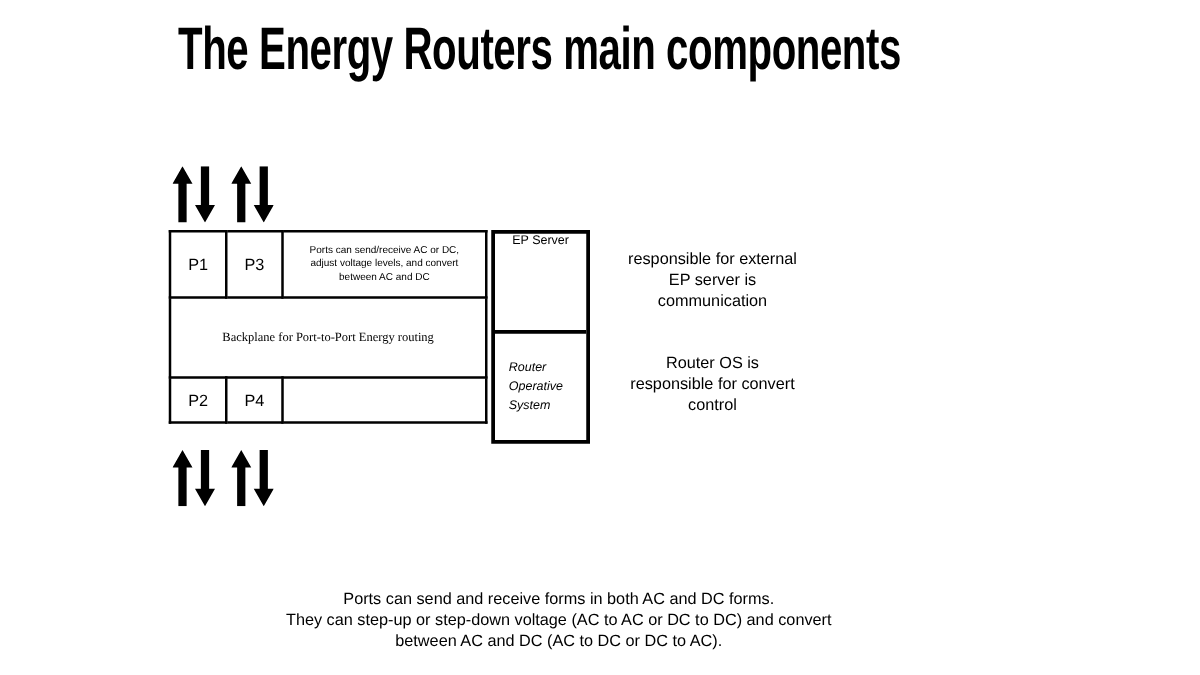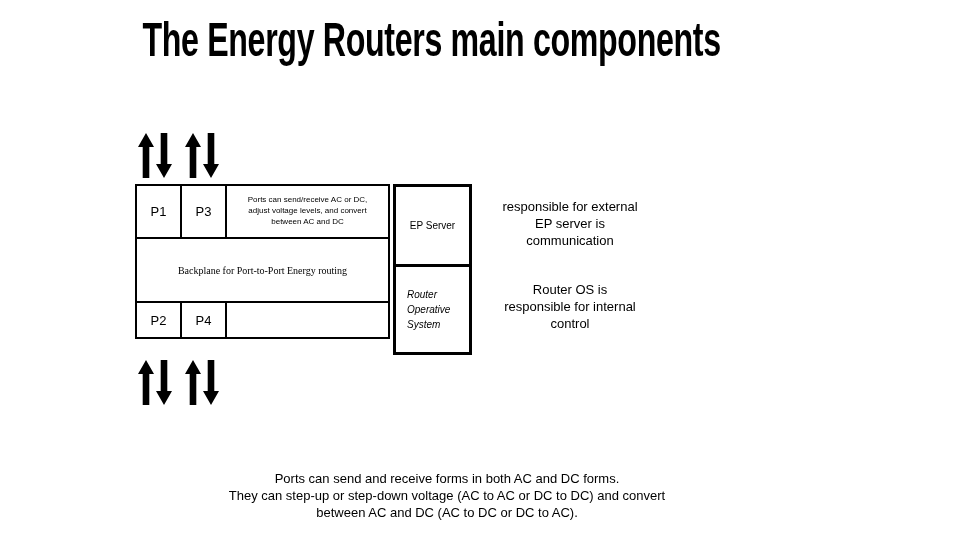--- a/index.html
+++ b/index.html
@@ -77,21 +77,20 @@
     width: 79px; height: 171px;
     border: 3px solid #000000;
     display: flex;
     flex-direction: column;
     background: #ffffff;
   }
   .ep-server-cell {
     height: 80px;
     border-bottom: 3px solid #000000;
     display: flex;
-    align-items: center;
     justify-content: center;
     font-size: 10px;
   }
   .router-os-cell {
     flex: 1;
     display: flex;
     align-items: center;
     padding-left: 11px;
     font-size: 10px;
     line-height: 1.5;
@@ -183,21 +182,21 @@
     <polygon points="26,45 34,31 29.3,31 29.3,0 22.7,0 22.7,31 18,31" fill="#000"></polygon>
   </svg>
 
   <div class="note ep-note">
     <div>responsible for external</div>
     <div>EP server is</div>
     <div>communication</div>
   </div>
   <div class="note os-note">
     <div>Router OS is</div>
-    <div>responsible for internal</div>
+    <div>responsible for convert</div>
     <div>control</div>
   </div>
 
   <div class="footer-note">
     <div>Ports can send and receive forms in both AC and DC forms.</div>
     <div>They can step-up or step-down voltage (AC to AC or DC to DC) and convert</div>
     <div>between AC and DC (AC to DC or DC to AC).</div>
   </div>
 
 </div>

